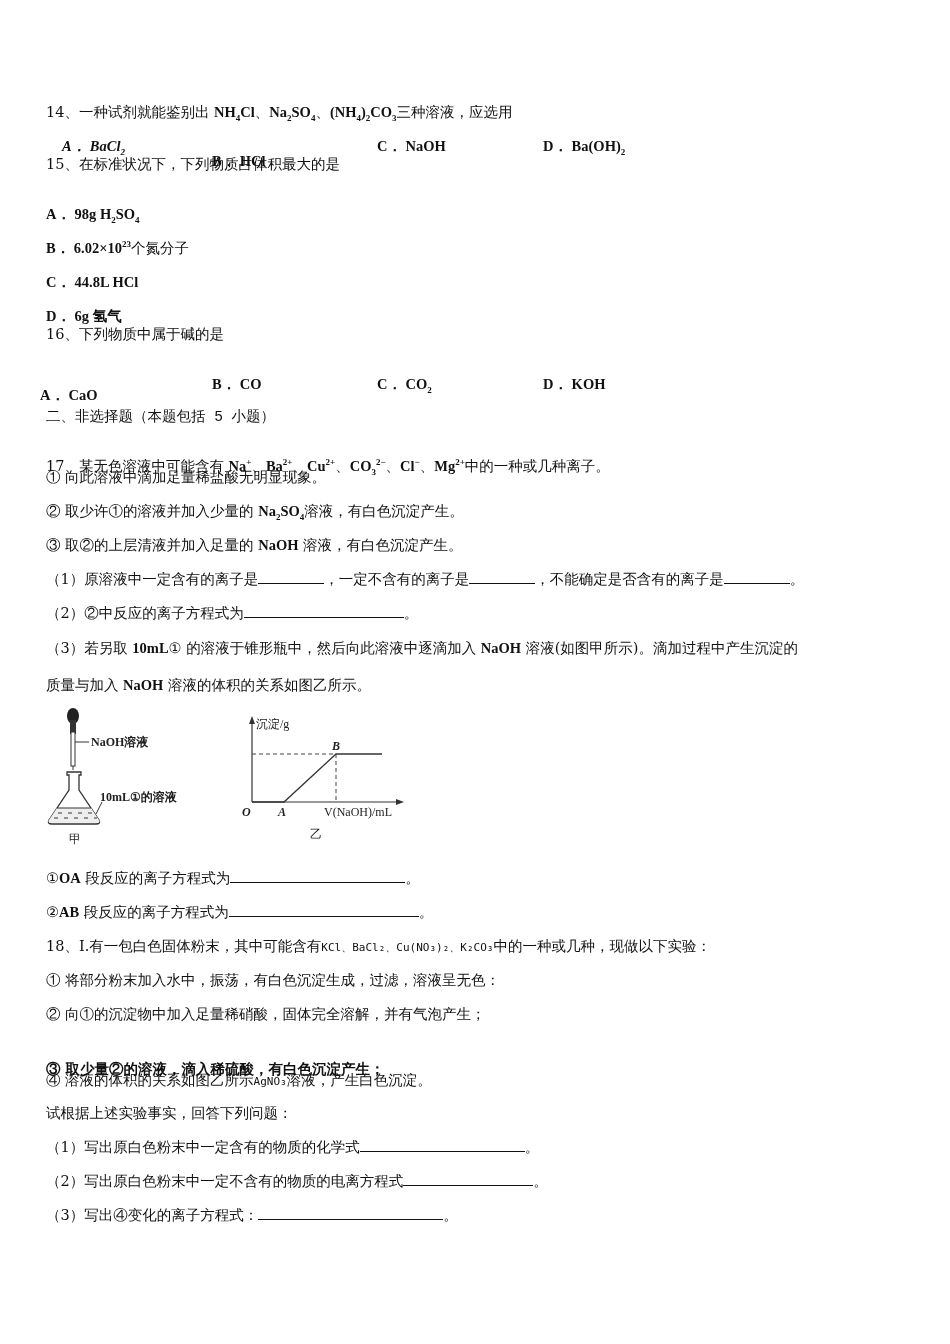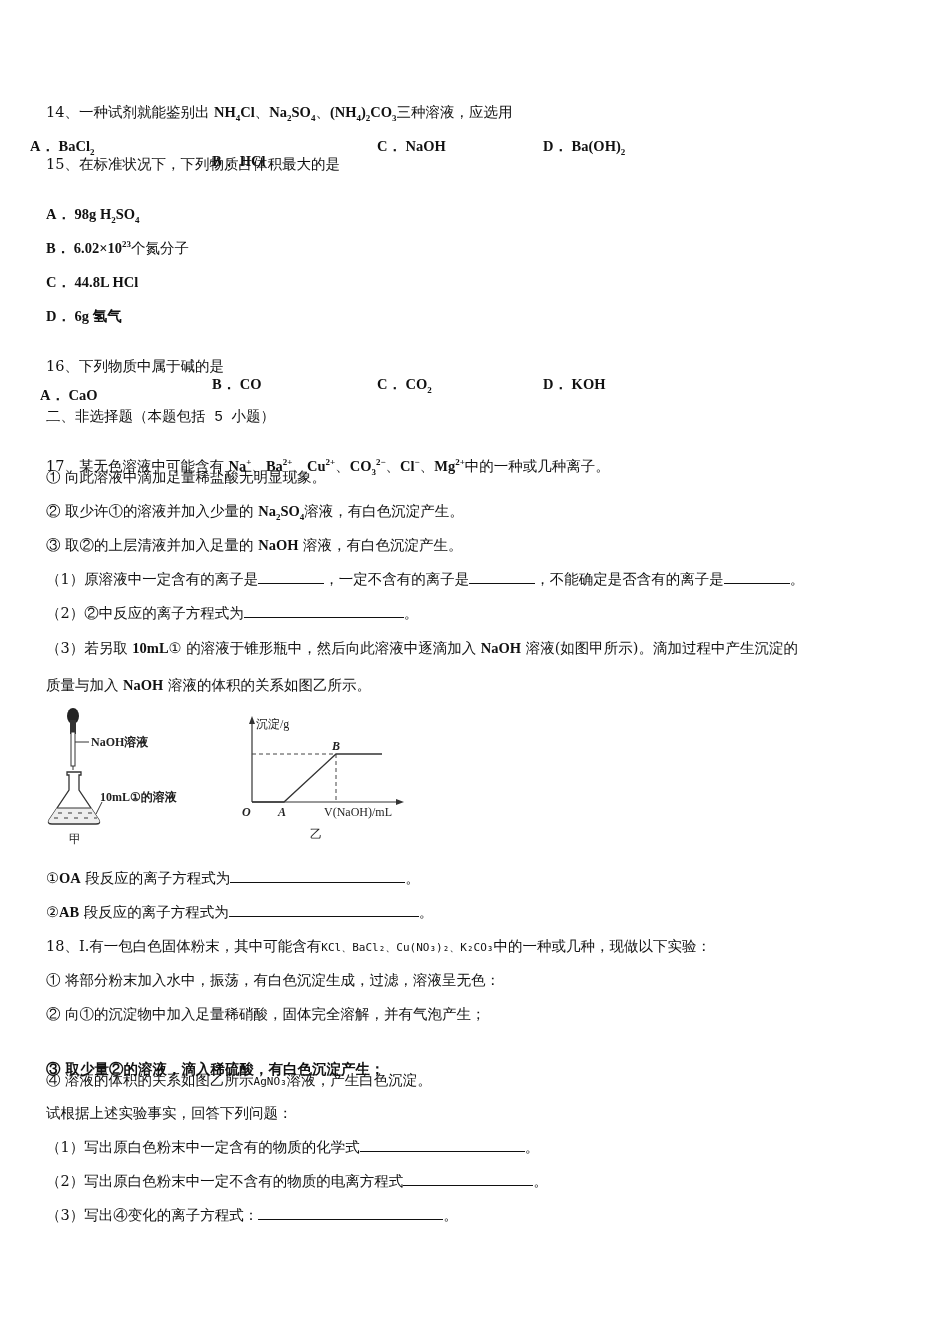--- a/index.html
+++ b/index.html
@@ -12,32 +12,32 @@
   .blank{display:inline-block;border-bottom:1px solid #111;height:14px;vertical-align:baseline;}
   .mono{font-family:"DejaVu Sans Mono","Liberation Mono",monospace;font-size:11px;}
   svg text{font-family:"Liberation Serif","DejaVu Serif",serif;}
 </style>
 </head>
 <body>
 
 <div class="line" style="top:102px;">
   <span>14、</span><span>一种试剂就能鉴别出 </span><span class="b"><span>NH</span><sub>4</sub><span>Cl</span></span><span>、</span><span class="b"><span>Na</span><sub>2</sub><span>SO</span><sub>4</sub></span><span>、</span><span class="b"><span>(NH</span><sub>4</sub><span>)</span><sub>2</sub><span>CO</span><sub>3</sub></span><span>三种溶液，应选用</span>
 </div>
-<div class="opt" style="top:136px;left:30px;"><span>A．</span> <span>BaCl</span><sub>2</sub></div>
+<div class="opt" style="top:136px;left:62px;font-style:italic;"><span>A．</span> <span>BaCl</span><sub>2</sub></div>
 <div class="opt" style="top:136px;left:212px;margin-top:15px;"><span>B．</span> <span>HCl</span></div>
 <div class="opt" style="top:136px;left:377px;"><span>C．</span> <span>NaOH</span></div>
 <div class="opt" style="top:136px;left:543px;"><span>D．</span> <span>Ba(OH)</span><sub>2</sub></div>
 
 <div class="line" style="top:154px;"><span>15、</span><span>在标准状况下，下列物质占体积最大的是</span></div>
 <div class="opt" style="top:204px;left:46px;"><span>A．</span> <span>98g H</span><sub>2</sub><span>SO</span><sub>4</sub></div>
 <div class="opt" style="top:238px;left:46px;"><span>B．</span> <span>6.02×10</span><sup>23</sup><span style="font-weight:normal;">个氮分子</span></div>
 <div class="opt" style="top:272px;left:46px;"><span>C．</span> <span>44.8L HCl</span></div>
 <div class="opt" style="top:306px;left:46px;"><span>D．</span> <span>6g 氢气</span></div>
 
-<div class="line" style="top:356px;"><span>16、</span><span>下列物质中属于碱的是</span></div>
+<div class="line" style="top:324px;"><span>16、</span><span>下列物质中属于碱的是</span></div>
 <div class="opt" style="top:374px;left:40px;margin-top:11px;"><span>A．</span> <span>CaO</span></div>
 <div class="opt" style="top:374px;left:212px;"><span>B．</span> <span>CO</span></div>
 <div class="opt" style="top:374px;left:377px;"><span>C．</span> <span>CO</span><sub>2</sub></div>
 <div class="opt" style="top:374px;left:543px;"><span>D．</span> <span>KOH</span></div>
 
 <div class="line" style="top:407px;font-family:Liberation Mono, monospace;">二、非选择题（本题包括 5 小题）</div>
 
 <div class="line" style="top:417px;margin-top:39px;">
   <span>17、</span><span>某无色溶液中可能含有 </span><span class="b"><span>Na</span><sup>+</sup><span style="font-weight:normal">、</span><span>Ba</span><sup>2+</sup><span style="font-weight:normal">、</span><span>Cu</span><sup>2+</sup><span style="font-weight:normal">、</span><span>CO</span><sub>3</sub><sup>2−</sup><span style="font-weight:normal">、</span><span>Cl</span><sup>−</sup><span style="font-weight:normal">、</span><span>Mg</span><sup>2+</sup></span><span>中的一种或几种离子。</span>
 </div>

